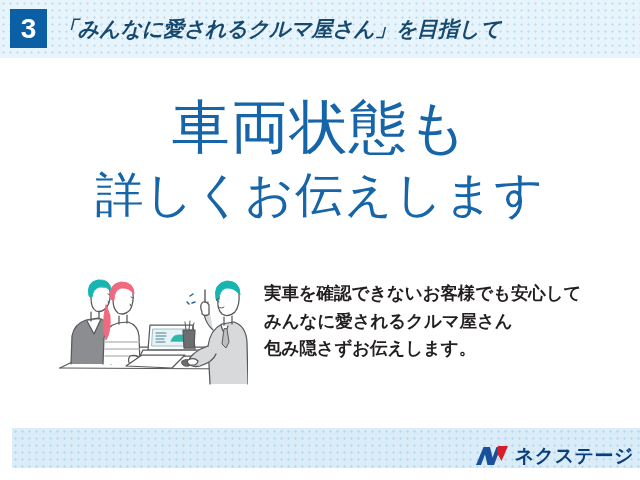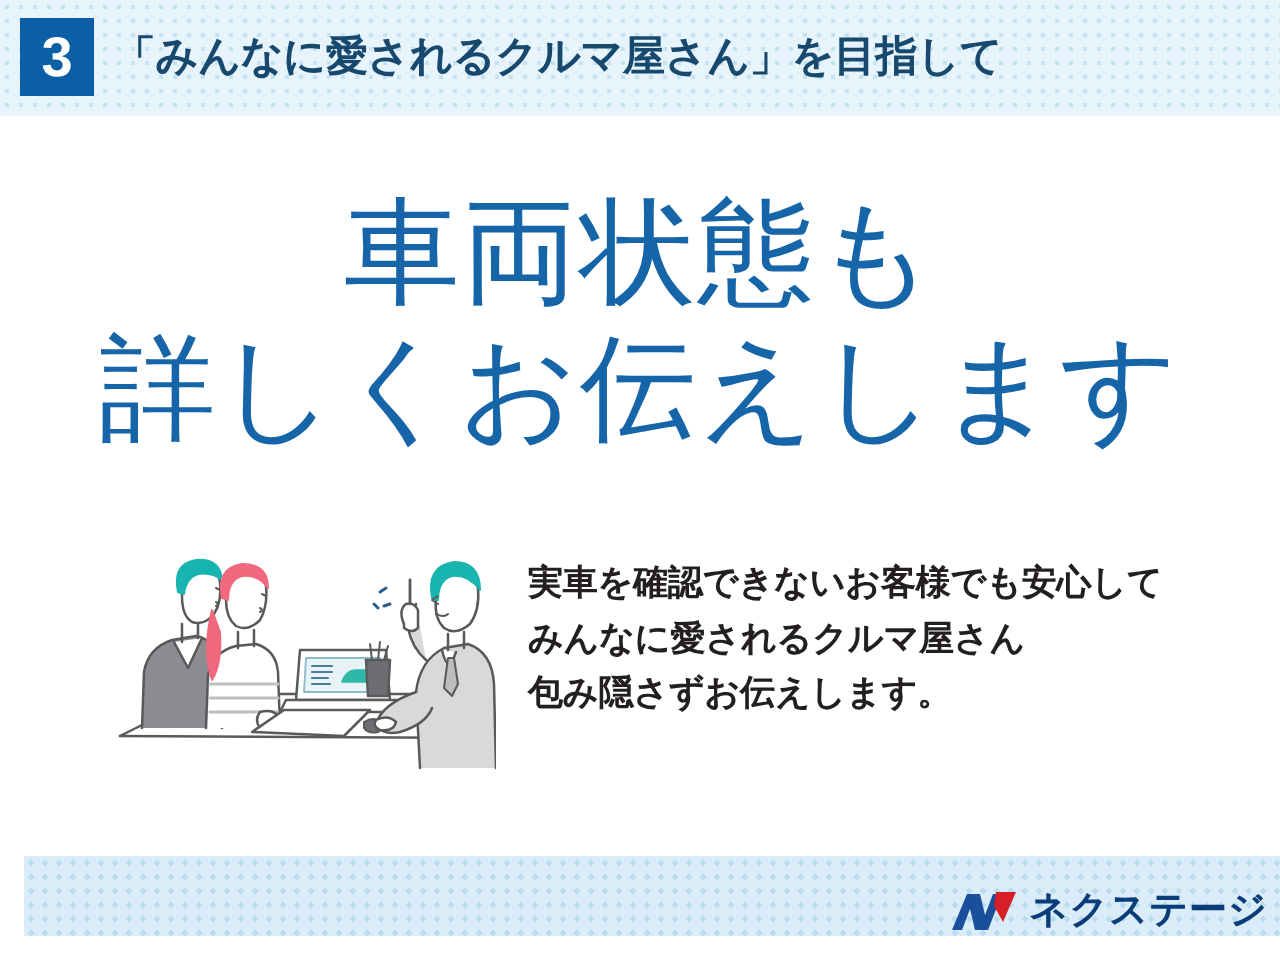--- a/index.html
+++ b/index.html
@@ -50,20 +50,21 @@
     position: absolute;
     left: 57px;
     top: 12px;
     height: 34px;
     line-height: 34px;
     font-size: 21px;
     font-weight: bold;
     color: #17496f;
     white-space: nowrap;
     letter-spacing: -0.2px;
+    font-style: italic;
   }
 
   
   #headline {
     position: absolute;
     left: 0;
     top: 94px;
     width: 640px;
     text-align: center;
   }
@@ -72,21 +73,21 @@
     color: #1665a8;
     font-weight: normal;
     white-space: nowrap;
     letter-spacing: 1px;
   }
   #headline-line-1 {
     font-size: 58px;
     line-height: 66px;
   }
   #headline-line-2 {
-    font-size: 58px;
+    font-size: 48px;
     line-height: 70px;
   }
 
   
   #content-row {
     position: absolute;
     left: 0;
     top: 272px;
     width: 640px;
     height: 130px;
@@ -101,21 +102,20 @@
     height: 118px;
   }
   #illustration svg { display: block; }
 
   
   #body-text {
     position: absolute;
     left: 264px;
     top: 8px;
     width: 350px;
-    font-family: Liberation Mono, monospace;
   }
   .body-line {
     display: block;
     font-size: 17.5px;
     line-height: 27.5px;
     color: #231f20;
     font-weight: bold;
     white-space: nowrap;
     letter-spacing: -0.1px;
   }

